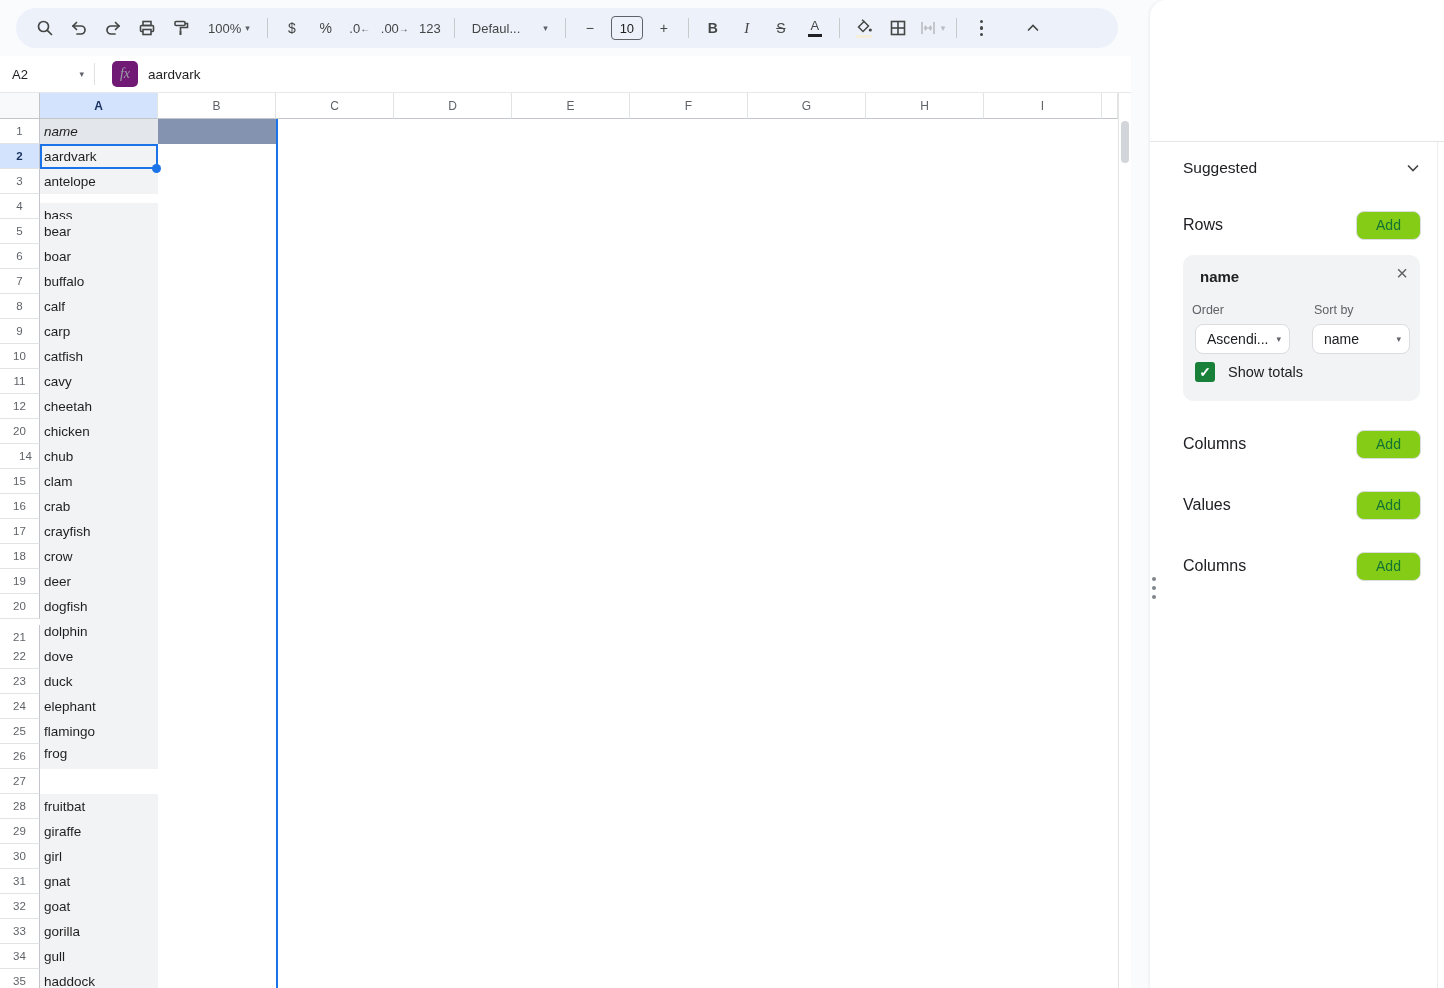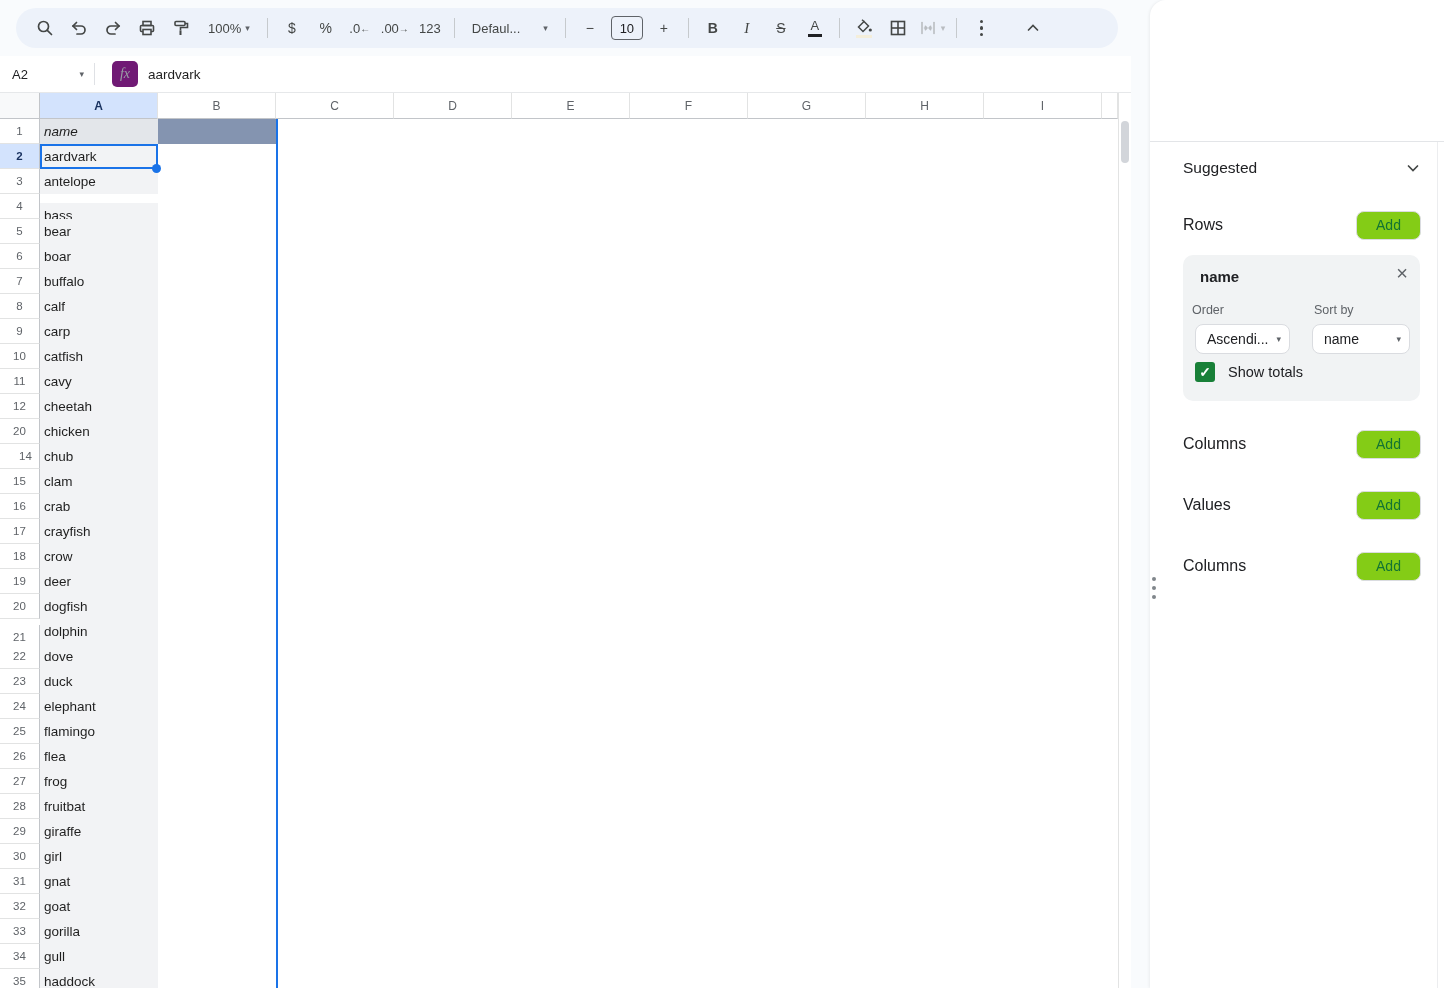--- a/index.html
+++ b/index.html
@@ -284,21 +284,21 @@
         <div class="acell" style="top: 551px;">dove</div>
         <div class="gutter" style="top: 576px;">23</div>
         <div class="acell" style="top: 576px;">duck</div>
         <div class="gutter" style="top: 601px;">24</div>
         <div class="acell" style="top: 601px;">elephant</div>
         <div class="gutter" style="top: 626px;">25</div>
         <div class="acell" style="top: 626px;">flamingo</div>
         <div class="gutter" style="top: 651px;">26</div>
         <div class="acell" style="top: 651px;">flea</div>
         <div class="gutter" style="top: 676px;">27</div>
-        <div class="acell" style="top: 676px;">frog</div>
+        <div class="acell" style="top: 648px;">frog</div>
         <div class="gutter" style="top: 701px;">28</div>
         <div class="acell" style="top: 701px;">fruitbat</div>
         <div class="gutter" style="top: 726px;">29</div>
         <div class="acell" style="top: 726px;">giraffe</div>
         <div class="gutter" style="top: 751px;">30</div>
         <div class="acell" style="top: 751px;">girl</div>
         <div class="gutter" style="top: 776px;">31</div>
         <div class="acell" style="top: 776px;">gnat</div>
         <div class="gutter" style="top: 801px;">32</div>
         <div class="acell" style="top: 801px;">goat</div>

